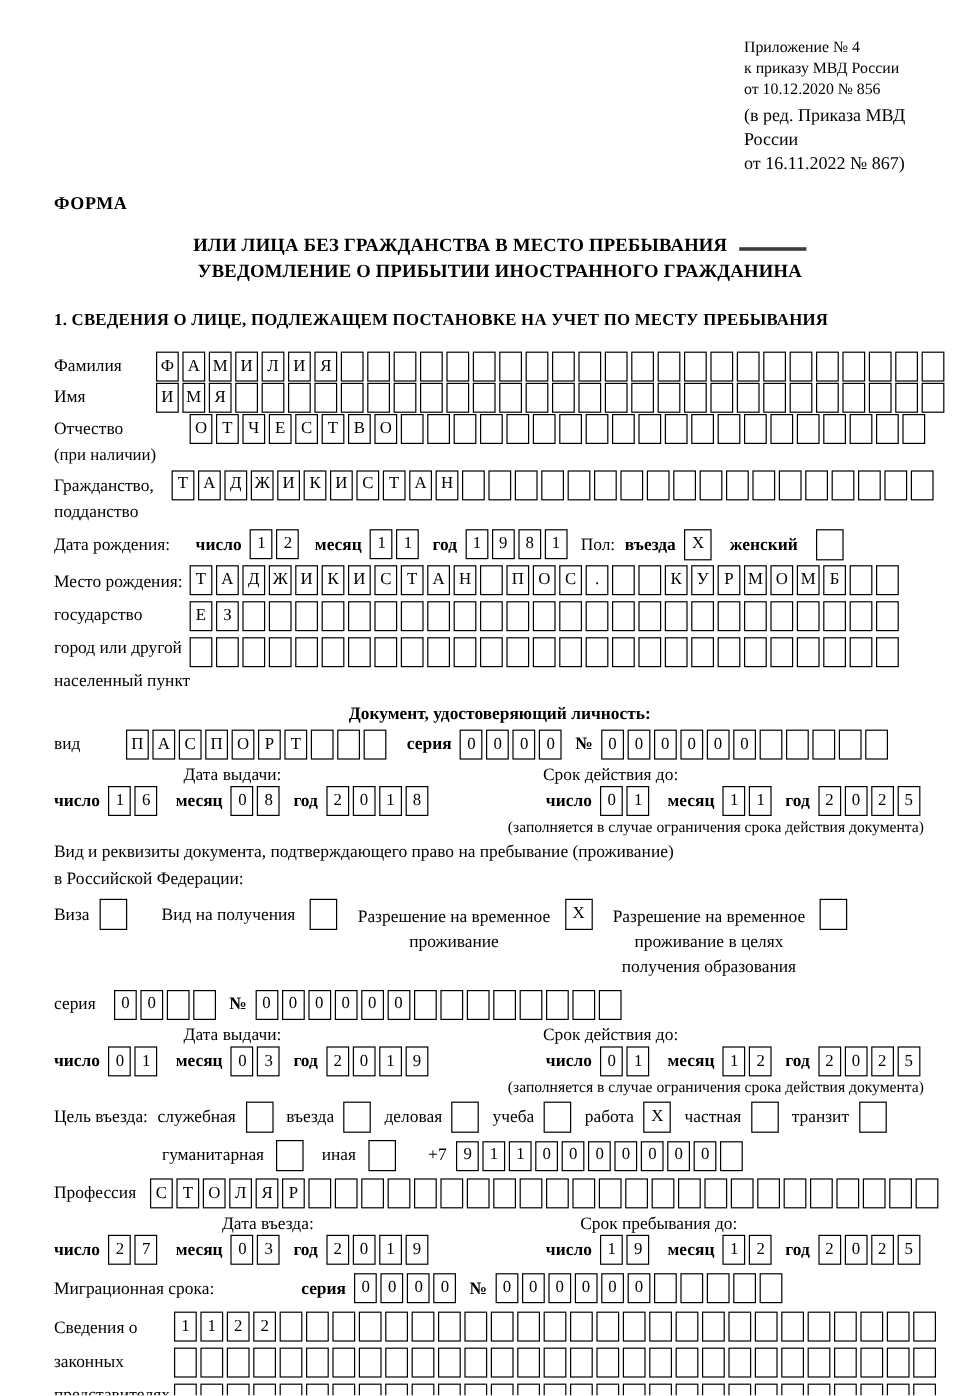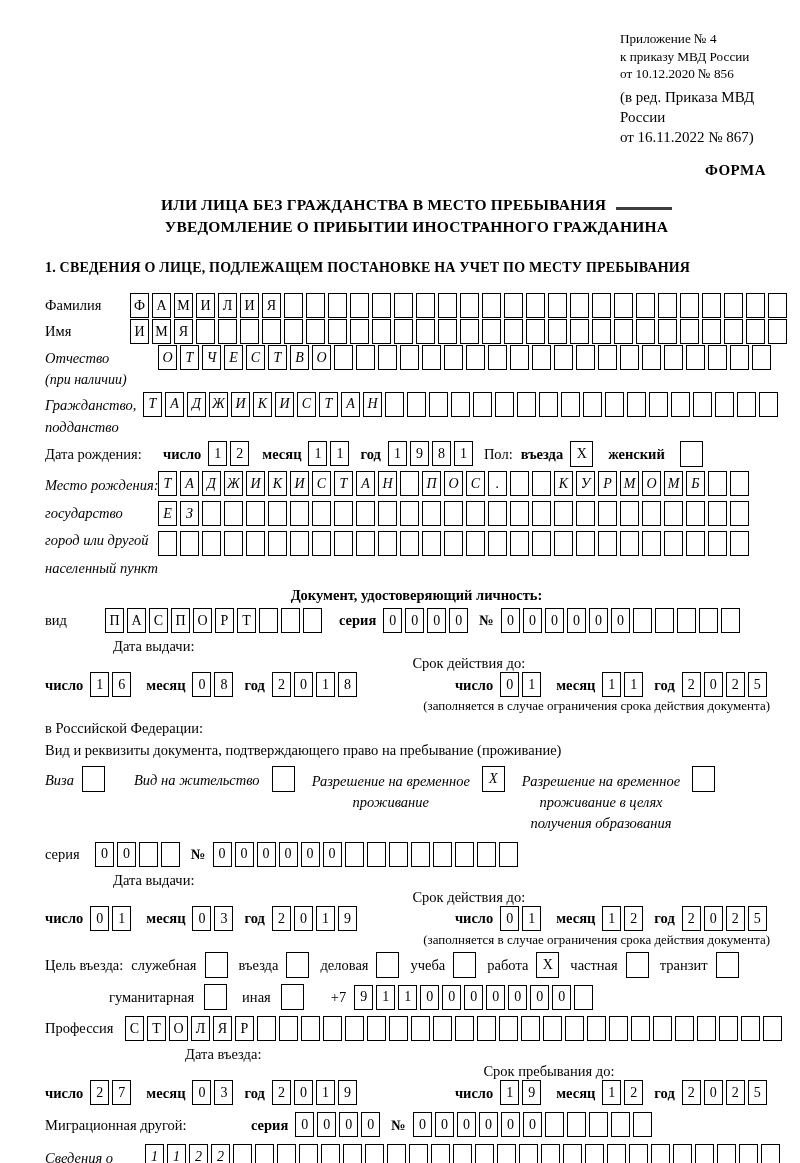--- a/index.html
+++ b/index.html
@@ -5,44 +5,44 @@
   html,body{margin:0;padding:0;background:#fff;}
   .page{
     width:800px;height:1163px;box-sizing:border-box;
     padding:30px 12px 0 45px;background:#fff;color:#000;
     font-family:"Liberation Serif","DejaVu Serif",serif;
     font-size:14.5px;line-height:1.25;overflow:hidden;position:relative;
   }
   
   .hdr{margin-left:575px;font-size:13.2px;line-height:1.34;}
   .hdr .rev{margin-top:4px;font-size:15px;}
-  .forma{text-align:right;padding-right:22px;font-weight:bold;font-size:15px;margin-top:14px;letter-spacing:.5px;}
+  .forma{padding-right:22px;font-weight:bold;font-size:15px;margin-top:14px;letter-spacing:.5px;}
   
   .title{text-align:center;font-weight:bold;font-size:15.5px;line-height:1.4;margin-top:14px;letter-spacing:.2px;}
   .title-underline{display:inline-block;width:56px;border-bottom:3px solid #3d3d3d;height:1px;margin-left:10px;vertical-align:baseline;}
   .sect{font-weight:bold;font-size:14px;margin-top:22px;letter-spacing:.2px;}
   
   .rows{margin-top:16px;}
   .row{display:flex;align-items:center;margin-bottom:1px;}
-  .row.top{align-items:flex-start;font-style:italic;}
+  .row.top{align-items:flex-start;}
   .lbl{flex:none;}
   .lbl2{font-size:14px;}
   .cells{display:inline-flex;flex:none;}
   .cell{
     display:inline-flex;flex:none;align-items:center;justify-content:center;
     width:19px;height:25px;border:1.6px solid #000;box-sizing:border-box;
     margin-right:3px;font-size:14px;background:#fff;
   }
   .cb .cell{width:23px;height:26px;}
   .gap8{margin-left:8px;} .gap10{margin-left:10px;} .gap12{margin-left:12px;} .gap14{margin-left:14px;}
   .mini{margin-right:7px;font-weight:bold;}
   .center-b{text-align:center;font-weight:bold;font-size:14.5px;margin:6px 0 4px 0;}
   .dh-row{display:flex;margin-top:4px;}
-  .dh-left{margin-left:68px;}
-  .dh-right{margin-left:218px;margin-top:17px;}
+  .dh-left{margin-left:108px;}
+  .dh-right{margin-left:218px;}
   .note-r{text-align:right;padding-right:18px;font-size:13px;margin-top:1px;}
   .opt-label{text-align:center;line-height:1.45;}
   .stack{display:flex;flex-direction:column;}
   .lblcol{flex:none;white-space:nowrap;line-height:1.5;}
   .cellrows .cells{margin-bottom:5px;}
 </style>
 </head>
 <body>
 
 <div class="page">
@@ -416,29 +416,29 @@
       <span class="mini gap8">год</span>
       <span class="cells">
           <span class="cell">2</span>
           <span class="cell">0</span>
           <span class="cell">2</span>
           <span class="cell">5</span>
         </span>
     </div>
     <div class="note-r">(заполняется в случае ограничения срока действия документа)</div>
 
+    <div style="margin-top:4px">Вид и реквизиты документа, подтверждающего право на пребывание (проживание)</div>
     <div style="margin-top:5px">в Российской Федерации:</div>
-    <div style="margin-top:4px">Вид и реквизиты документа, подтверждающего право на пребывание (проживание)</div>
 
     <div class="row top" style="margin-top:6px">
       <span style="padding-top:5px">Виза</span>
       <span class="cells cb gap8">
           <span class="cell"></span>
         </span>
-      <span style="margin-left:26px;padding-top:5px">Вид на жительство</span>
+      <span style="margin-left:26px;padding-top:5px">Вид на получения</span>
       <span class="cells cb gap12">
           <span class="cell"></span>
         </span>
       <span class="opt-label gap14" style="padding-top:5px">
         <span class="stack">
           <span>Разрешение на временное</span>
           <span>проживание</span>
         </span>
       </span>
       <span class="cells cb gap12">
@@ -551,21 +551,21 @@
       <span class="cells cb gap8">
           <span class="cell"></span>
         </span>
       <span class="gap8">транзит</span>
       <span class="cells cb gap8">
           <span class="cell"></span>
         </span>
     </div>
 
     <div class="row" style="margin-top:6px">
-      <span style="margin-left:64px">гуманитарная</span>
+      <span style="margin-left:90px">гуманитарная</span>
       <span class="cells cb gap10">
           <span class="cell"></span>
         </span>
       <span class="gap12">иная</span>
       <span class="cells cb gap10">
           <span class="cell"></span>
         </span>
       <span style="margin-left:24px">+7</span>
       <span class="cells gap8">
           <span class="cell">9</span>
@@ -653,21 +653,21 @@
       <span class="mini gap8">год</span>
       <span class="cells">
           <span class="cell">2</span>
           <span class="cell">0</span>
           <span class="cell">2</span>
           <span class="cell">5</span>
         </span>
     </div>
 
     <div class="row" style="margin-top:7px">
-      <span class="lbl" style="width:158px">Миграционная другой:</span>
+      <span class="lbl" style="width:158px">Миграционная срока:</span>
       <span class="mini" style="margin-left:48px">серия</span>
       <span class="cells">
           <span class="cell">0</span>
           <span class="cell">0</span>
           <span class="cell">0</span>
           <span class="cell">0</span>
         </span>
       <span class="mini gap8">№</span>
       <span class="cells">
           <span class="cell">0</span>

